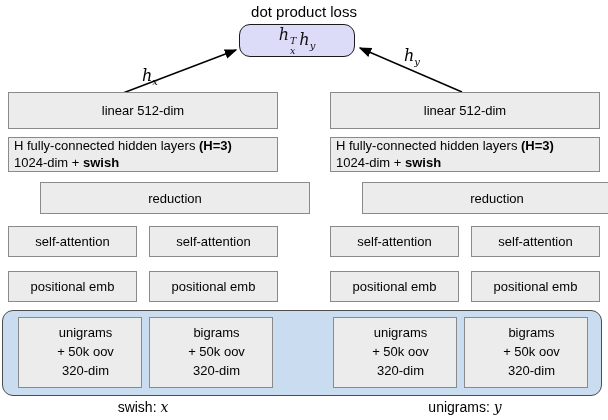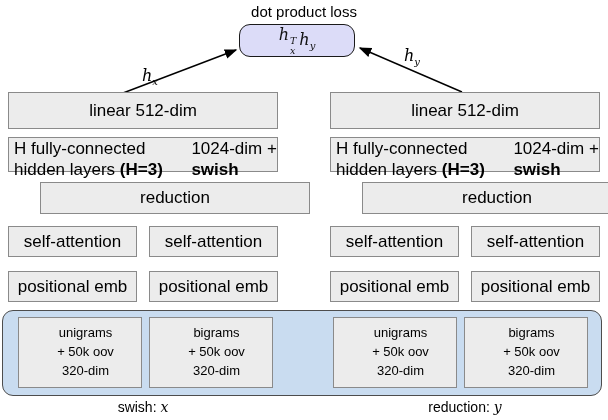--- a/index.html
+++ b/index.html
@@ -31,26 +31,26 @@
   }
   .arrow-label sub{font-size:10px;}
   .lbl-hx{left:142px;top:66px;text-align:center;}
   .lbl-hy{left:404px;top:46px;}
   .tower{position:absolute;top:92px;width:270px;height:212px;}
   .tower-left{left:8px;}
   .tower-right{left:330px;}
   .nbox{
     position:absolute;background:#ececec;border:1px solid #8a8a8a;
     box-sizing:border-box;display:flex;align-items:center;justify-content:center;
-    font-size:17px;color:#000;text-align:center;
+    font-size:13px;color:#000;text-align:center;
   }
   .row-linear{left:0;top:0;width:270px;height:37px;}
   .row-hidden{
     left:0;top:45px;width:270px;height:35px;
-    flex-direction:row;align-items:flex-start;justify-content:space-between;
+    flex-direction:column;align-items:flex-start;justify-content:space-between;
     padding-left:5px;line-height:1.25;text-align:left;
   }
   .row-reduction{left:0;top:90px;width:270px;height:32px;margin-left:32px;}
   .attn-l{left:0;top:134px;width:129px;height:31px;}
   .attn-r{left:141px;top:134px;width:129px;height:31px;}
   .pos-l{left:0;top:179px;width:129px;height:31px;}
   .pos-r{left:141px;top:179px;width:129px;height:31px;}
   .band{
     position:absolute;left:2px;top:310px;width:600px;height:86px;
     background:#c9dcf0;border:1.5px solid #4d4d4d;border-radius:11px;
@@ -146,15 +146,15 @@
       <span>320-dim</span>
     </div>
     <div class="bbox bbox-4">
       <span>bigrams</span>
       <span>+ 50k oov</span>
       <span>320-dim</span>
     </div>
   </div>
 
   <div class="footer-label footer-left"><span>swish: </span><span class="mathvar">x</span></div>
-  <div class="footer-label footer-right"><span>reduction: </span><span class="mathvar">y</span></div>
+  <div class="footer-label footer-right"><span>unigrams: </span><span class="mathvar">y</span></div>
 
 </div>
 
 </body></html>

